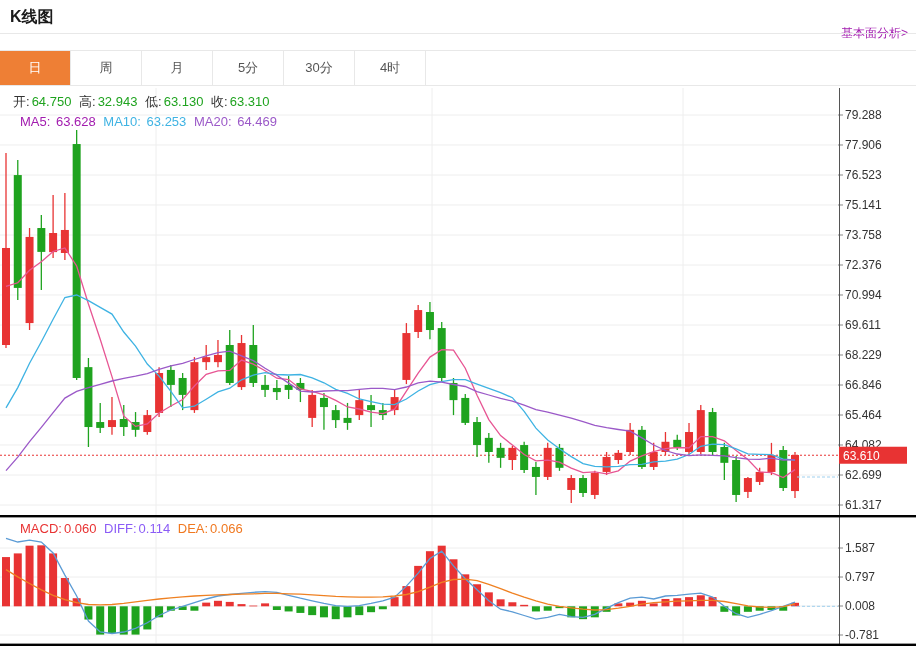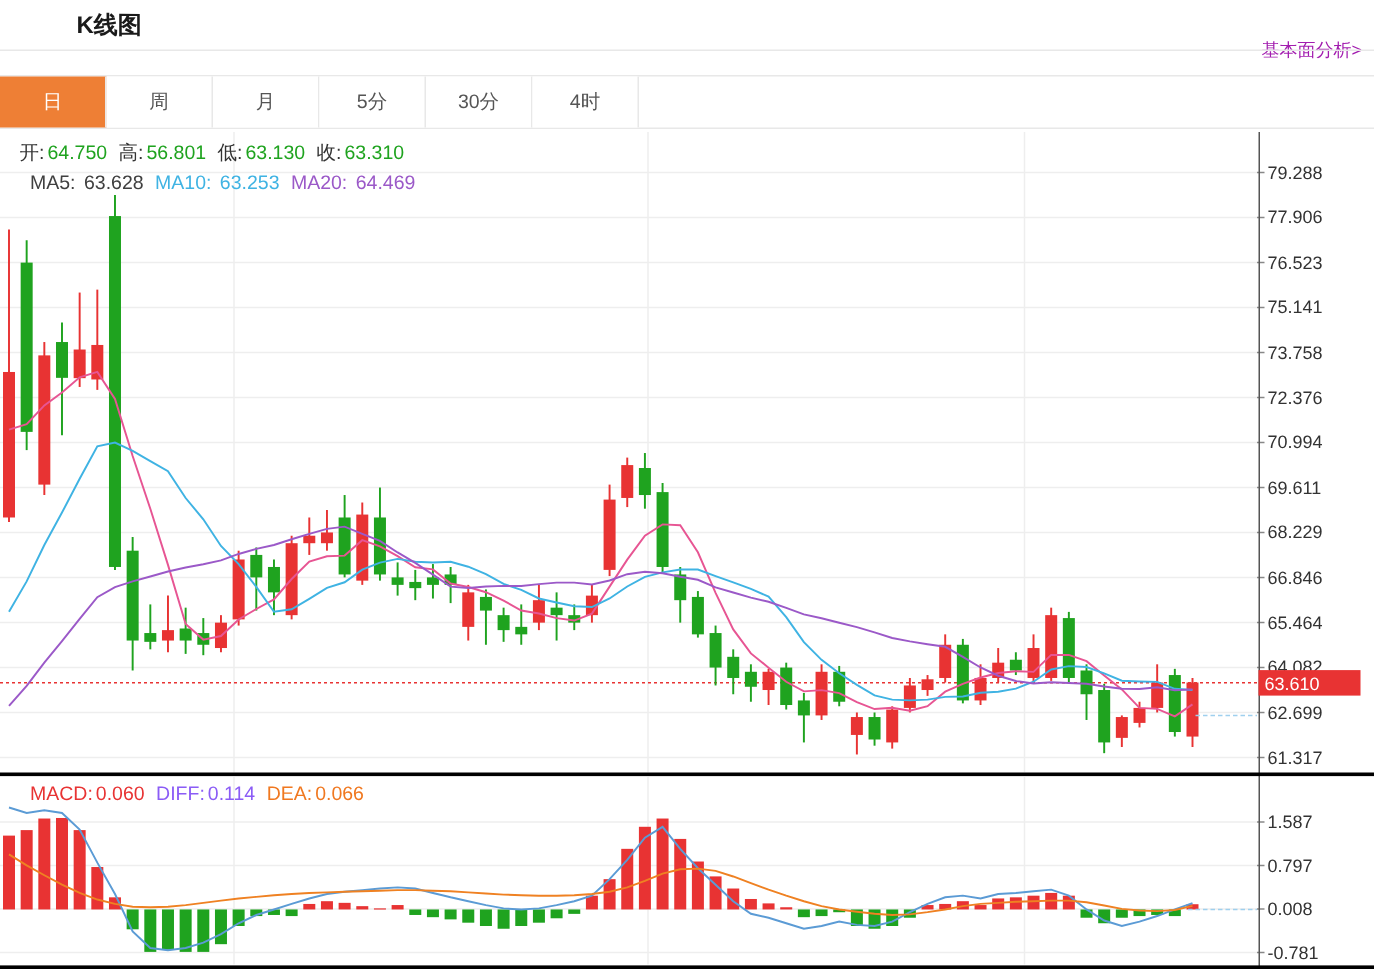--- a/index.html
+++ b/index.html
@@ -1,30 +1,30 @@
 <!DOCTYPE html>
 <html><head>
 <meta charset="utf-8">
 <style>
   html,body{margin:0;padding:0;background:#fff;}
   body{width:916px;height:647px;position:relative;overflow:hidden;
        font-family:"Liberation Sans","DejaVu Sans",sans-serif;color:#222;}
-  .page-title{position:absolute;left:10px;top:7px;font-size:16px;font-weight:bold;color:#1a1a1a;margin-left:41px;}
+  .page-title{position:absolute;left:10px;top:7px;font-size:16px;font-weight:bold;color:#1a1a1a;}
   .top-link{position:absolute;right:8px;top:9px;font-size:12px;color:#a21caf;text-decoration:none;cursor:pointer;margin-top:16px;}
   .title-divider{position:absolute;left:0;top:33px;width:916px;height:1px;background:#e8e8e8;}
   .tabbar{position:absolute;left:0;top:50px;width:916px;height:36px;border-top:1px solid #e8e8e8;border-bottom:1px solid #e8e8e8;background:#fff;box-sizing:border-box;}
   .tab{float:left;width:70px;height:34px;line-height:34px;text-align:center;font-size:13px;color:#555;
        border-right:1px solid #e8e8e8;cursor:pointer;background:#fff;}
   .tab.selected{background:#ee7f35;color:#fff;}
   .overlay-row{position:absolute;font-size:13px;white-space:nowrap;z-index:3;pointer-events:none;}
   .overlay-row span{margin-right:2px;}
   .grp{margin-right:12px;}
   .lab{color:#333;}
   .val-green{color:#1fa31f;}
-  .ma5{color:#404040;}
+  .ma5{color:#a21caf;}
   .ma10{color:#3fb3e3;}
   .ma20{color:#9b59c8;}
   .macd-red{color:#e83333;}
   .diff-blue{color:#8b5cf6;}
   .dea-orange{color:#f07820;}
   #chart-wrap{position:absolute;left:0;top:87px;width:916px;height:560px;z-index:1;}
 </style>
 </head>
 <body>
 
@@ -36,21 +36,21 @@
   <div class="tab selected">日</div>
   <div class="tab">周</div>
   <div class="tab">月</div>
   <div class="tab">5分</div>
   <div class="tab">30分</div>
   <div class="tab">4时</div>
 </div>
 
 <div class="overlay-row" style="left:13px;top:93px;">
   <span class="grp"><span class="lab">开:</span><span class="val-green">64.750</span></span>
-  <span class="grp"><span class="lab">高:</span><span class="val-green">56.801</span></span>
+  <span class="grp"><span class="lab">高:</span><span class="val-green">32.943</span></span>
   <span class="grp"><span class="lab">低:</span><span class="val-green">63.130</span></span>
   <span class="grp"><span class="lab">收:</span><span class="val-green">63.310</span></span>
 </div>
 
 <div class="overlay-row" style="left:20px;top:114px;">
   <span class="grp ma5"><span>MA5:</span> <span>63.628</span></span>
   <span class="grp ma10"><span>MA10:</span> <span>63.253</span></span>
   <span class="grp ma20"><span>MA20:</span> <span>64.469</span></span>
 </div>
 

